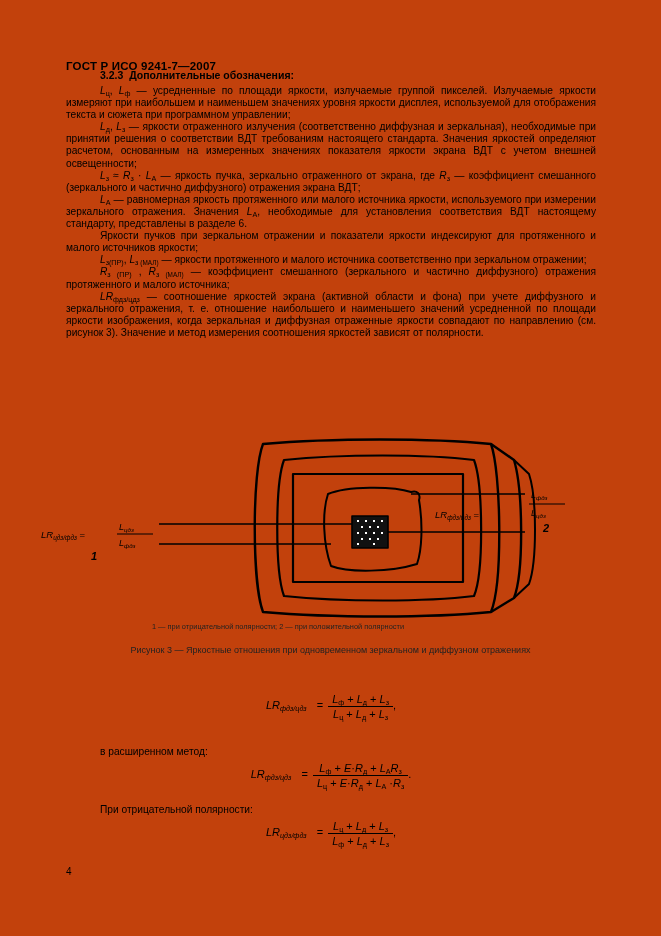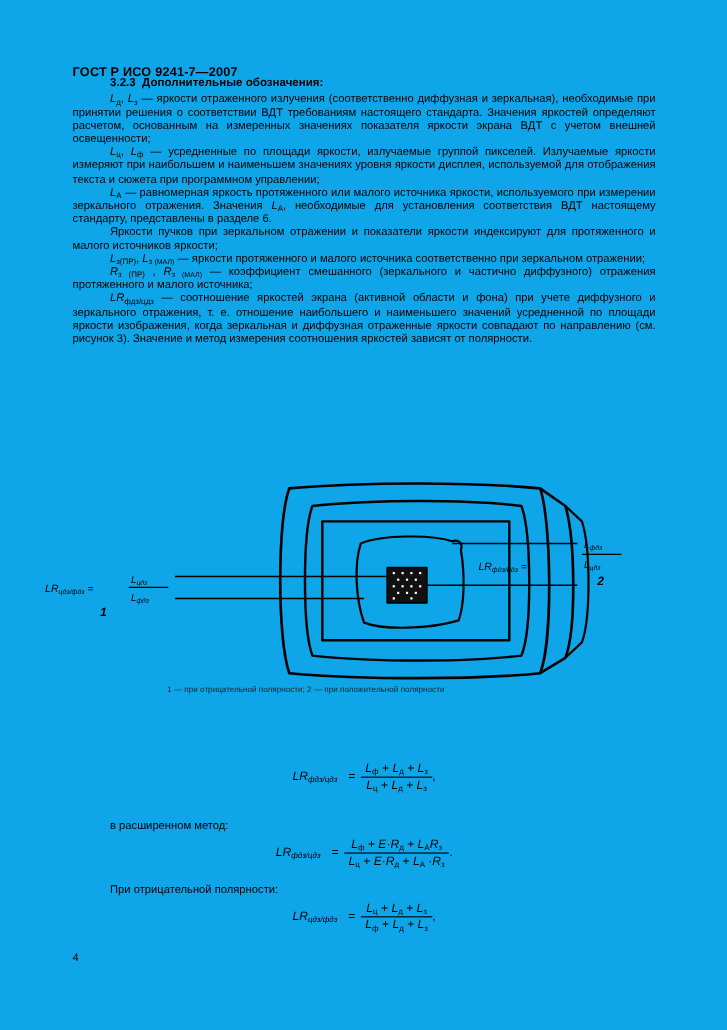--- a/index.html
+++ b/index.html
@@ -5,21 +5,21 @@
   html,body{margin:0;padding:0;background:#fff;}
   body{
     width:661px;height:936px;
     font-family:"Liberation Sans", sans-serif;
     color:#000;
     position:relative;
     overflow:hidden;
   }
   .page{
     position:absolute;inset:0;
-    background:#0ea5e9;
+    background:#c2410c;
     padding:16px;
     text-decoration:underline;
   }
   .hdr{
     position:absolute;top:60px;left:66px;
     font-weight:bold;font-size:11.5px;letter-spacing:.2px;
   }
   .content{
     position:absolute;left:66px;top:69px;width:530px;
   }
@@ -80,28 +80,31 @@
 
   <div class="hdr">ГОСТ Р ИСО 9241-7—2007</div>
 
   <div class="content">
 
     <h3 class="sec">
       <span>3.2.3</span>&nbsp;&nbsp;<span>Дополнительные обозначения:</span>
     </h3>
 
     <p class="body">
+      <i class="v">L</i><sub>ц</sub>, <i class="v">L</i><sub>ф</sub> — усредненные по площади яркости, излучаемые группой пикселей. Излучаемые яркости измеряют при наибольшем и наименьшем значениях уровня яркости дисплея, используемой для отображения текста и сюжета при программном управлении;
+    </p>
+
+    <p class="body">
       <i class="v">L</i><sub>д</sub>, <i class="v">L</i><sub>з</sub> — яркости отраженного излучения (соответственно диффузная и зеркальная), необходимые при принятии решения о соответствии ВДТ требованиям настоящего стандарта. Значения яркостей определяют расчетом, основанным на измеренных значениях показателя яркости экрана ВДТ с учетом внешней освещенности;
     </p>
 
-    <p class="body">
-      <i class="v">L</i><sub>ц</sub>, <i class="v">L</i><sub>ф</sub> — усредненные по площади яркости, излучаемые группой пикселей. Излучаемые яркости измеряют при наибольшем и наименьшем значениях уровня яркости дисплея, используемой для отображения текста и сюжета при программном управлении;
-    </p>
-
-
+
+    <p class="body">
+      <i class="v">L</i><sub>з</sub> ≈ <i class="v">R</i><sub>з</sub> · <i class="v">L</i><sub>A</sub> — яркость пучка, зеркально отраженного от экрана, где <i class="v">R</i><sub>з</sub> — коэффициент смешанного (зеркального и частично диффузного) отражения экрана ВДТ;
+    </p>
 
     <p class="body">
       <i class="v">L</i><sub>A</sub> — равномерная яркость протяженного или малого источника яркости, используемого при измерении зеркального отражения. Значения <i class="v">L</i><sub>A</sub>, необходимые для установления соответствия ВДТ настоящему стандарту, представлены в разделе 6.
     </p>
 
     <p class="body">
       Яркости пучков при зеркальном отражении и показатели яркости индексируют для протяженного и малого источников яркости;
     </p>
 
     <p class="body">
@@ -195,20 +198,21 @@
         </text>
         <line x1="498" y1="72" x2="534" y2="72" stroke="#000" stroke-width="1.2"></line>
         <text x="500" y="84" font-size="9" font-style="italic">
           <tspan>L</tspan><tspan font-size="6.2" dy="2.2">цдз</tspan>
         </text>
         <text x="512" y="100" font-size="11" font-style="italic" font-weight="bold">2</text>
       </g>
     </svg>
 
     <div class="legend">1 — при отрицательной полярности; 2 — при положительной полярности</div>
+    <div class="figcap">Рисунок 3 — Яркостные отношения при одновременном зеркальном и диффузном отражениях</div>
   </div>
 
   <div class="fblock" style="top:688px;">
     <div class="feq">
       <span class="lhs"><span>LR</span><sub>фдз/цдз</sub></span><span class="eqs">=</span><span class="frac"><span class="num"><i class="v">L</i><sub>ф</sub> + <i class="v">L</i><sub>д</sub> + <i class="v">L</i><sub>з</sub></span><span class="den"><i class="v">L</i><sub>ц</sub> + <i class="v">L</i><sub>д</sub> + <i class="v">L</i><sub>з</sub></span></span><span>,</span>
     </div>
   </div>
 
   <div class="fblock" style="top:746px;">
     <div class="flead">в расширенном метод:</div>

